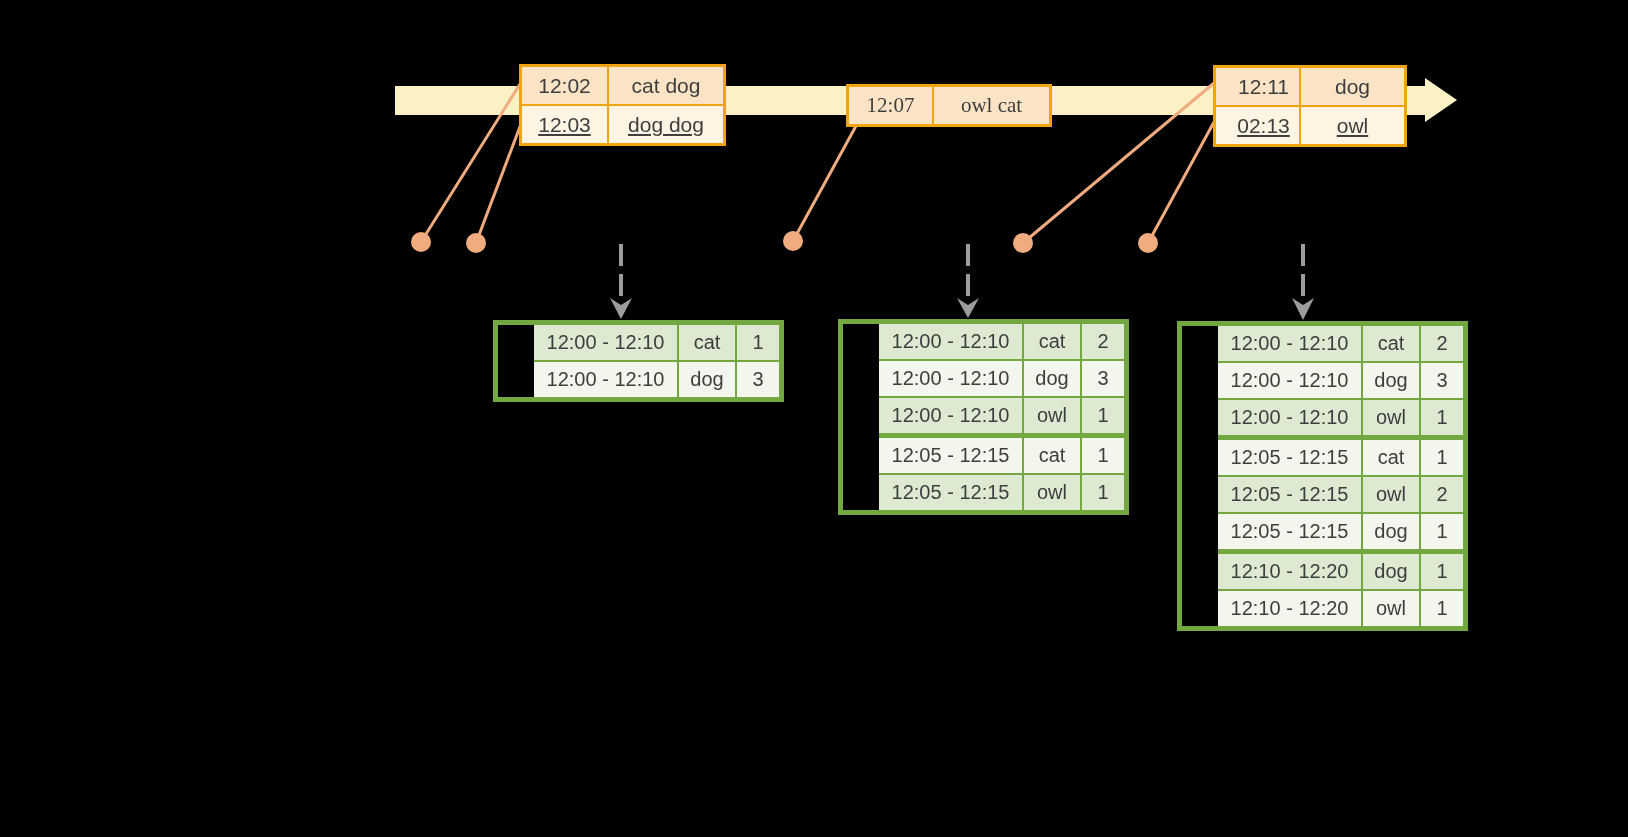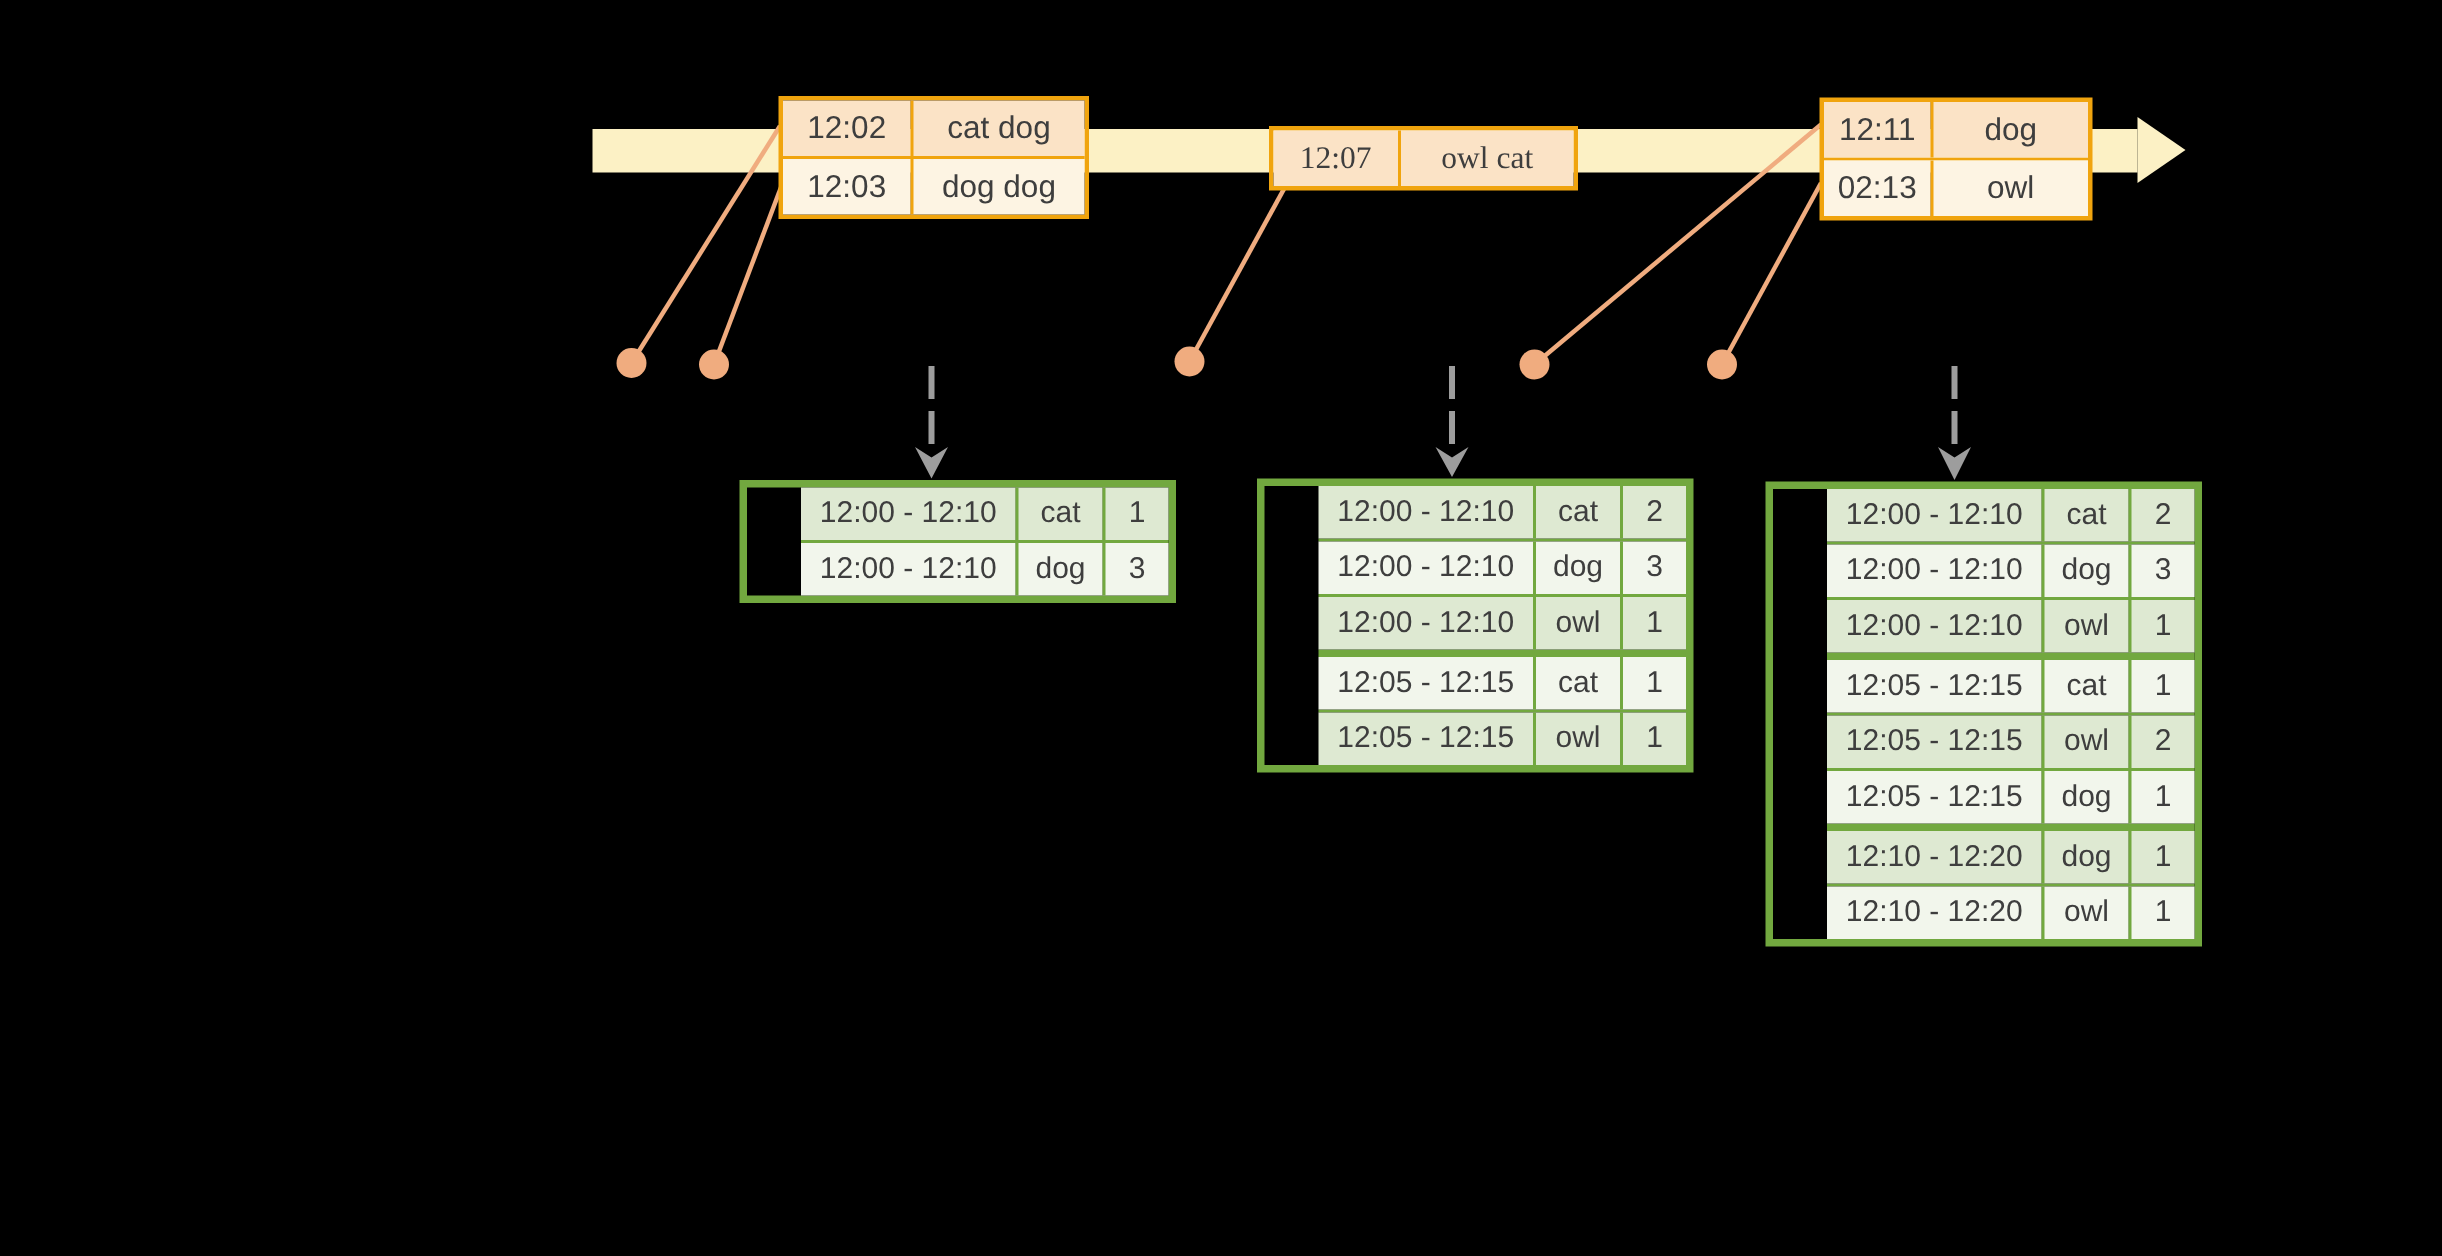--- a/index.html
+++ b/index.html
@@ -26,25 +26,25 @@
   .trig{stroke:var(--trigger-arrow,#9d9d9d);stroke-width:4;stroke-dasharray:22 8;fill:none;}
   .trighead{fill:var(--trigger-arrow,#9d9d9d);}
   
   .etable{position:absolute;border:3px solid var(--event-border,#f0a40e);}
   .etable .row{display:flex;}
   .etable .row + .row{border-top:2px solid var(--event-border,#f0a40e);}
   .etable .cell{
     height:37px;line-height:37px;text-align:center;font-size:21px;
     background:var(--event-row-dark,#fbe3c6);white-space:nowrap;
   }
-  .etable .row.alt .cell{background:var(--event-row-light,#fdf4e3);}
+  .etable .row.alt .cell{background:var(--event-row-light,#fdf4e3);text-decoration:underline;}
   .ecol-words{border-left:2px solid var(--event-border,#f0a40e);}
   #et1 .ecol-time{width:85px;} #et1 .ecol-words{width:114px;}
   #et2 .ecol-time{width:83px;} #et2 .ecol-words{width:115px;}
-  #et3 .ecol-time{width:71px;} #et3 .ecol-words{width:103px;}
+  #et3 .ecol-time{width:71px;padding-left:12px;} #et3 .ecol-words{width:103px;}
   
   .rtable{position:absolute;border:5px solid var(--result-border,#72a83f);}
   .rtable .row{display:flex;margin-left:36px;}
   .rtable .row + .row{border-top:2px solid var(--result-border,#72a83f);}
   .rtable .row.group-break{border-top:5px solid var(--result-border,#72a83f);}
   .rtable .cell{
     height:35px;line-height:35px;text-align:center;font-size:20px;
     background:var(--result-row-dark,#dee9d2);white-space:nowrap;
   }
   .rtable .row.alt .cell{background:var(--result-row-light,#f2f6ec);}

